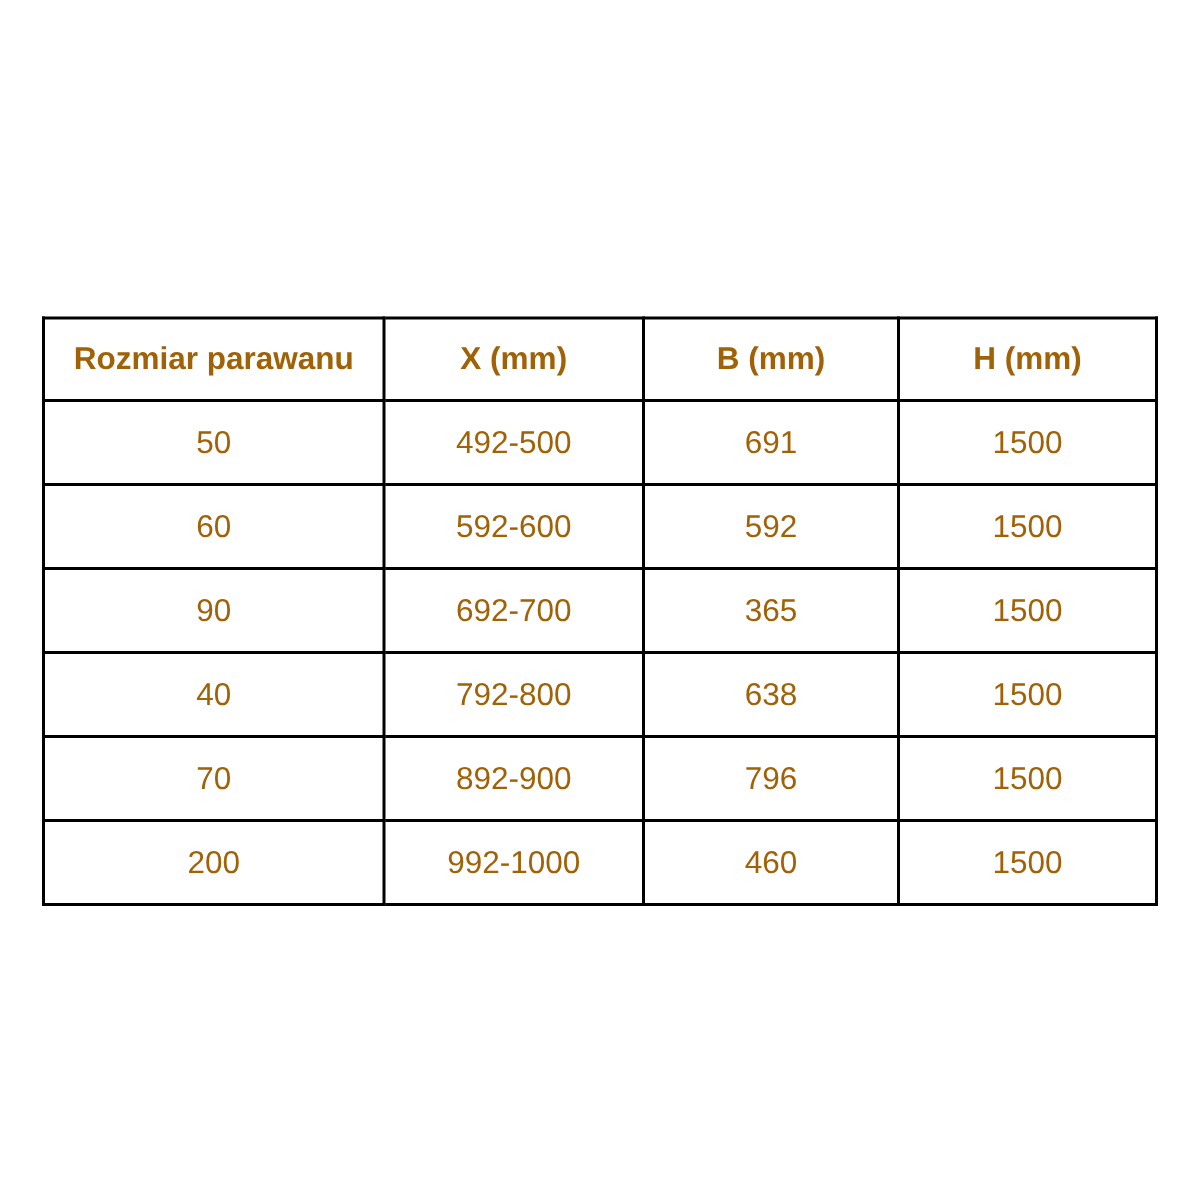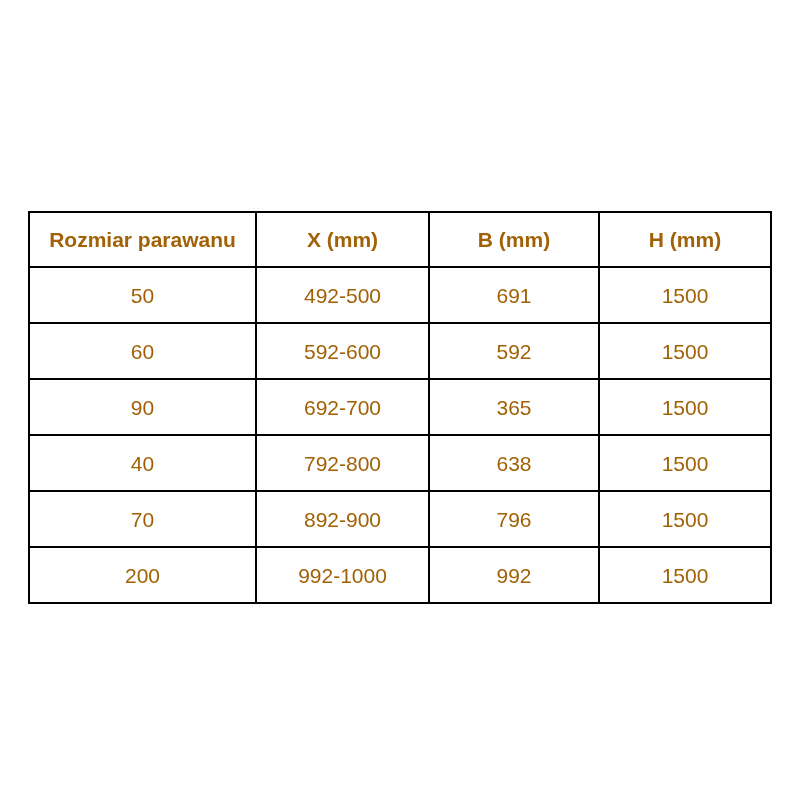--- a/index.html
+++ b/index.html
@@ -89,17 +89,17 @@
       </tr>
       <tr>
         <td>70</td>
         <td>892-900</td>
         <td>796</td>
         <td>1500</td>
       </tr>
       <tr>
         <td>200</td>
         <td>992-1000</td>
-        <td>992</td>
+        <td>460</td>
         <td>1500</td>
       </tr>
     </tbody>
 </table>
 
 </body></html>

